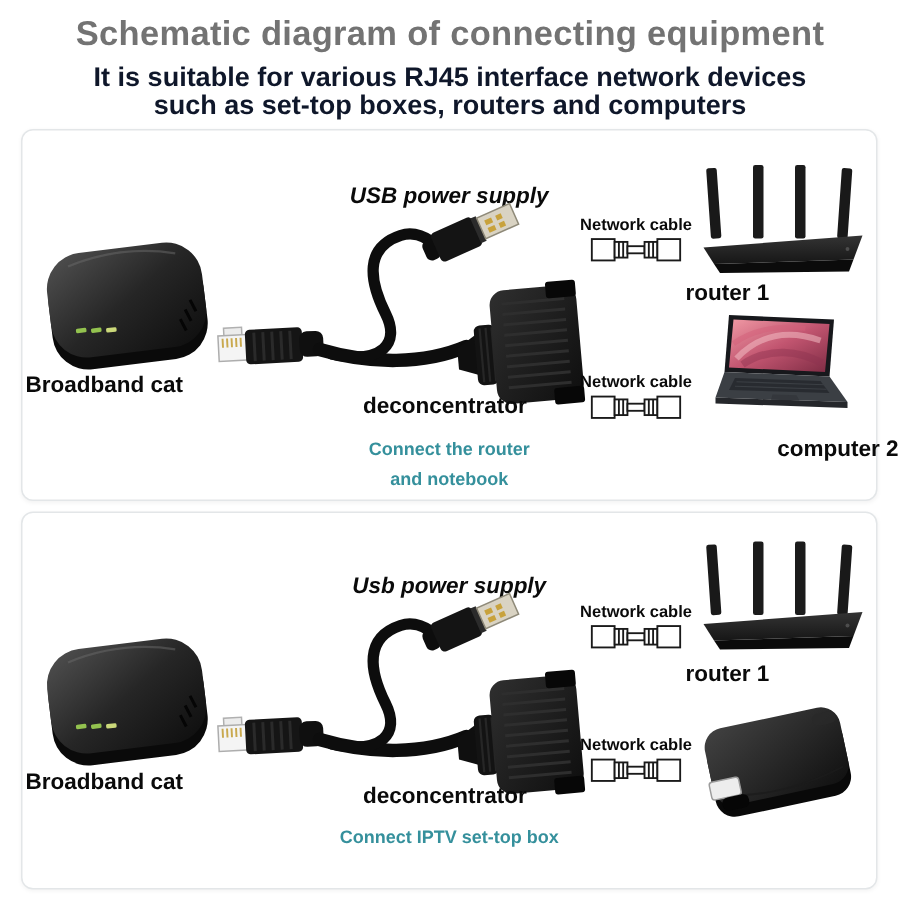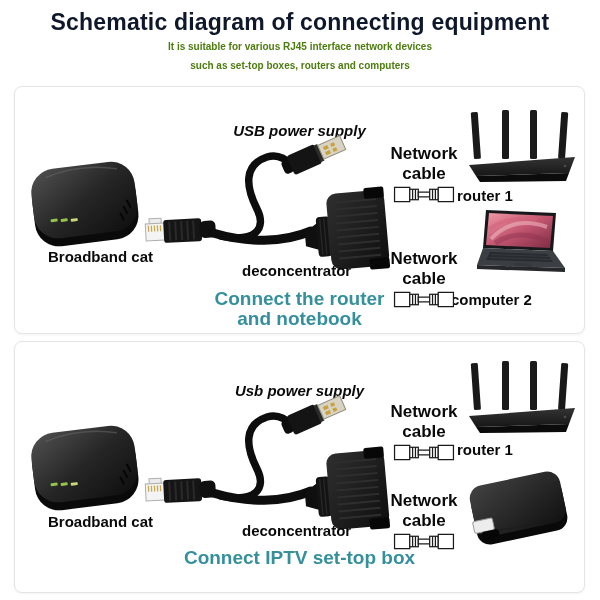--- a/index.html
+++ b/index.html
@@ -5,25 +5,25 @@
   html,body{margin:0;padding:0;}
   body{
     width:600px;height:600px;background:#ffffff;position:relative;
     font-family:"Liberation Sans", sans-serif;color:#0a0a0a;overflow:hidden;
   }
   svg{overflow:visible;display:block;}
 
   
   .page-title{
     position:absolute;top:9px;left:0;width:600px;text-align:center;
-    font-size:23px;font-weight:bold;color:#0f172a;letter-spacing:.2px;
+    font-size:23px;font-weight:bold;color:#737373;letter-spacing:.2px;
   }
   .subtitle-line{
     position:absolute;left:0;width:600px;text-align:center;
-    font-size:10px;font-weight:bold;color:#4d7c0f;
+    font-size:18px;font-weight:bold;color:#0f172a;
   }
   .subtitle-1{top:41px;}
   .subtitle-2{top:60px;}
 
   
   .panel{
     position:absolute;left:14px;width:569px;background:#fff;
     border:1px solid #e3e6e8;border-radius:8px;
     box-shadow:0 1px 3px rgba(0,0,0,.05);
   }
@@ -33,47 +33,47 @@
   .lbl{font-weight:bold;font-size:15px;color:#0a0a0a;}
 
   .usb-label{position:absolute;top:35px;left:0;width:100%;text-align:center;font-style:italic;}
   #panel2 .usb-label{top:40px;}
 
   .splitter{position:absolute;left:128px;top:52px;width:248px;height:132px;}
   #panel2 .splitter{top:57px;}
 
   .modem{position:absolute;left:12px;top:72px;width:116px;height:92px;}
   #panel2 .modem{top:81px;}
-  .modem-label{position:absolute;left:2px;top:161px;width:136px;text-align:right;}
+  .modem-label{position:absolute;left:2px;top:161px;width:136px;text-align:left;}
   #panel2 .modem-label{top:171px;}
 
   .cable-group{position:absolute;width:86px;text-align:center;}
   .cable-top{left:366px;top:57px;}
   #panel2 .cable-top{top:60px;}
   .cable-bottom{left:366px;top:162px;}
   #panel2 .cable-bottom{top:149px;}
-  .cable-label{font-size:17px;font-weight:bold;color:#0a0a0a;}
+  .cable-label{font-size:11px;font-weight:bold;color:#0a0a0a;}
   .cable-icon{width:62px;height:19px;margin:1px auto 0;}
 
   .router{position:absolute;left:452px;top:22px;width:110px;height:76px;}
   #panel2 .router{top:18px;}
   .router-label{position:absolute;left:442px;top:100px;width:130px;text-align:left;}
   #panel2 .router-label{top:99px;}
 
   .laptop{position:absolute;left:462px;top:122px;width:92px;height:76px;}
   .settop{position:absolute;left:450px;top:128px;width:108px;height:76px;}
-  .device-label{position:absolute;left:436px;top:204px;width:148px;text-align:left;}
+  .device-label{position:absolute;left:436px;top:204px;width:148px;text-align:right;}
   #panel2 .device-label{top:206px;}
 
   .decon-label{position:absolute;left:227px;top:175px;width:170px;text-align:left;}
   #panel2 .decon-label{top:180px;}
 
   .caption{
     position:absolute;left:0;top:202px;width:100%;text-align:center;
-    font-size:19px;line-height:20px;font-weight:bold;color:#35909c;
+    font-size:12px;line-height:20px;font-weight:bold;color:#35909c;
   }
   #panel2 .caption{top:206px;}
 </style>
 </head>
 <body>
 
 <svg width="0" height="0" style="position:absolute" aria-hidden="true">
   <defs>
     <linearGradient id="modemGrad" x1="0" y1="0" x2="1" y2="1">
       <stop offset="0" stop-color="#525252"></stop>

